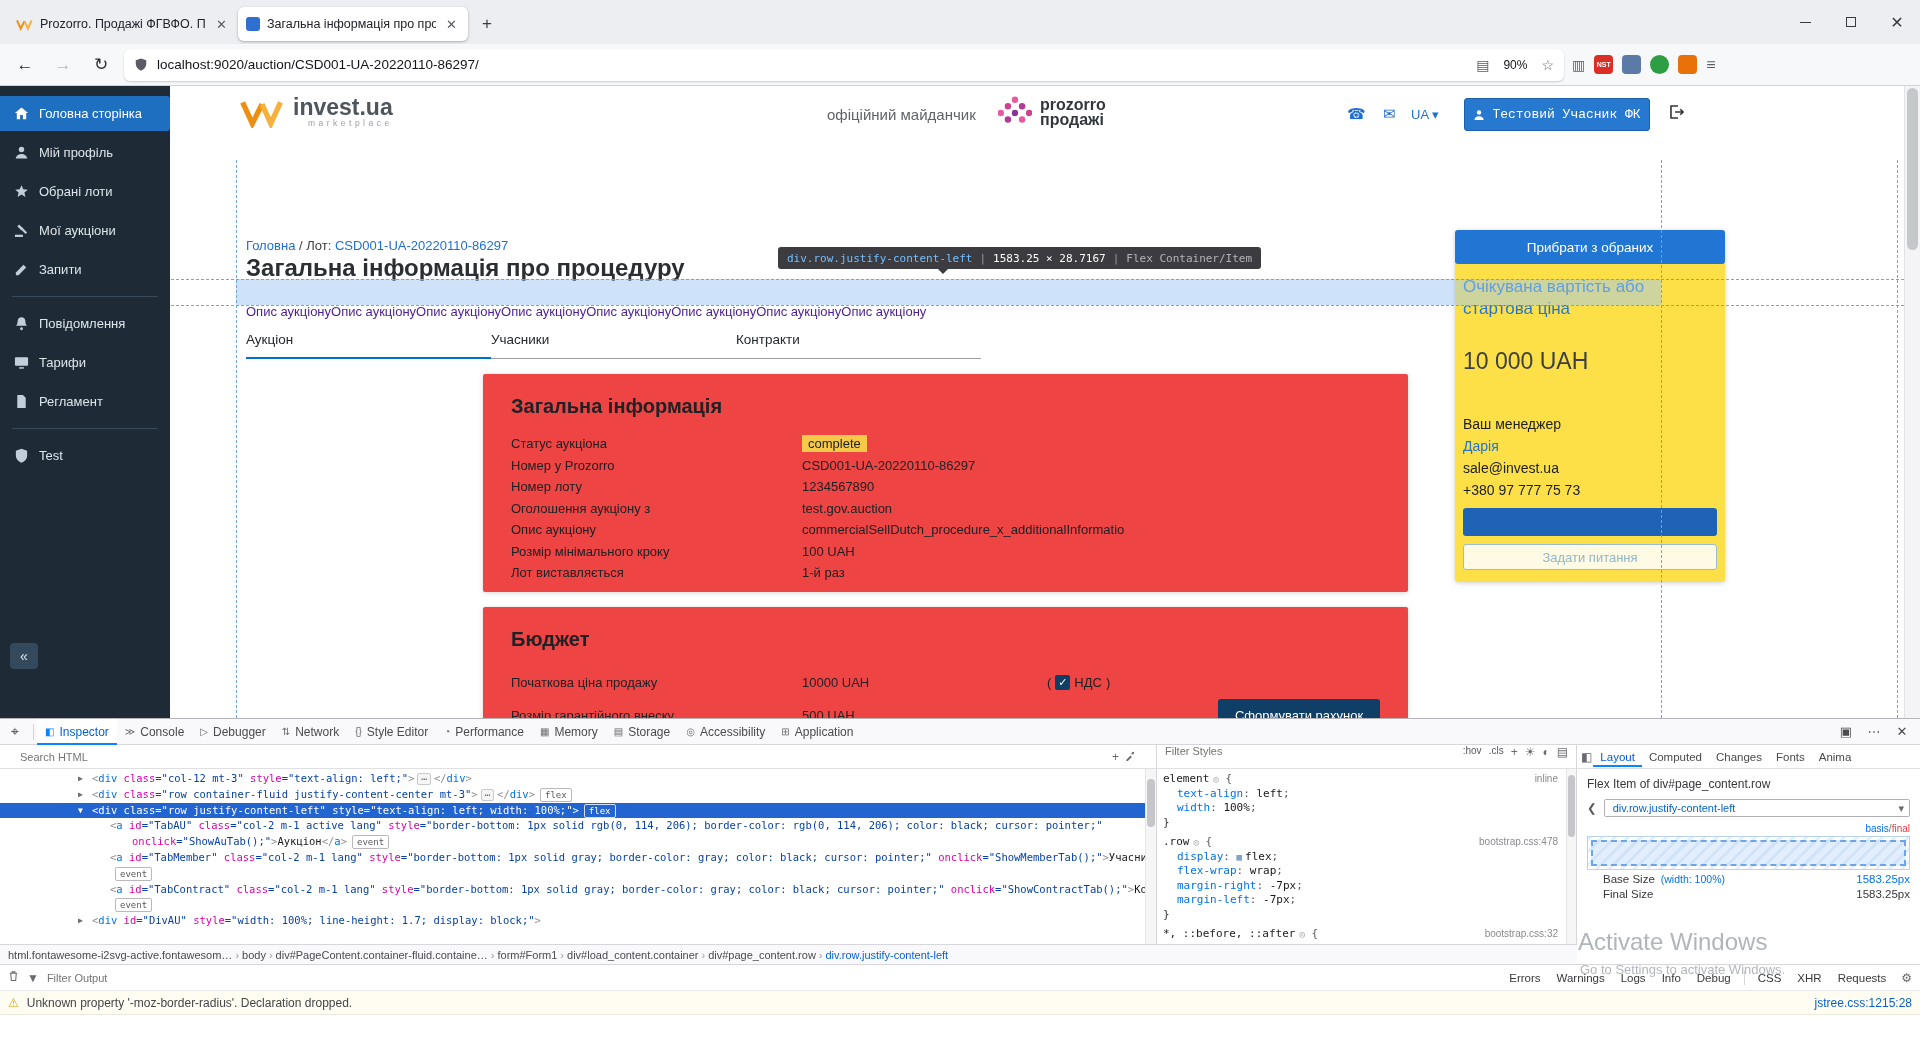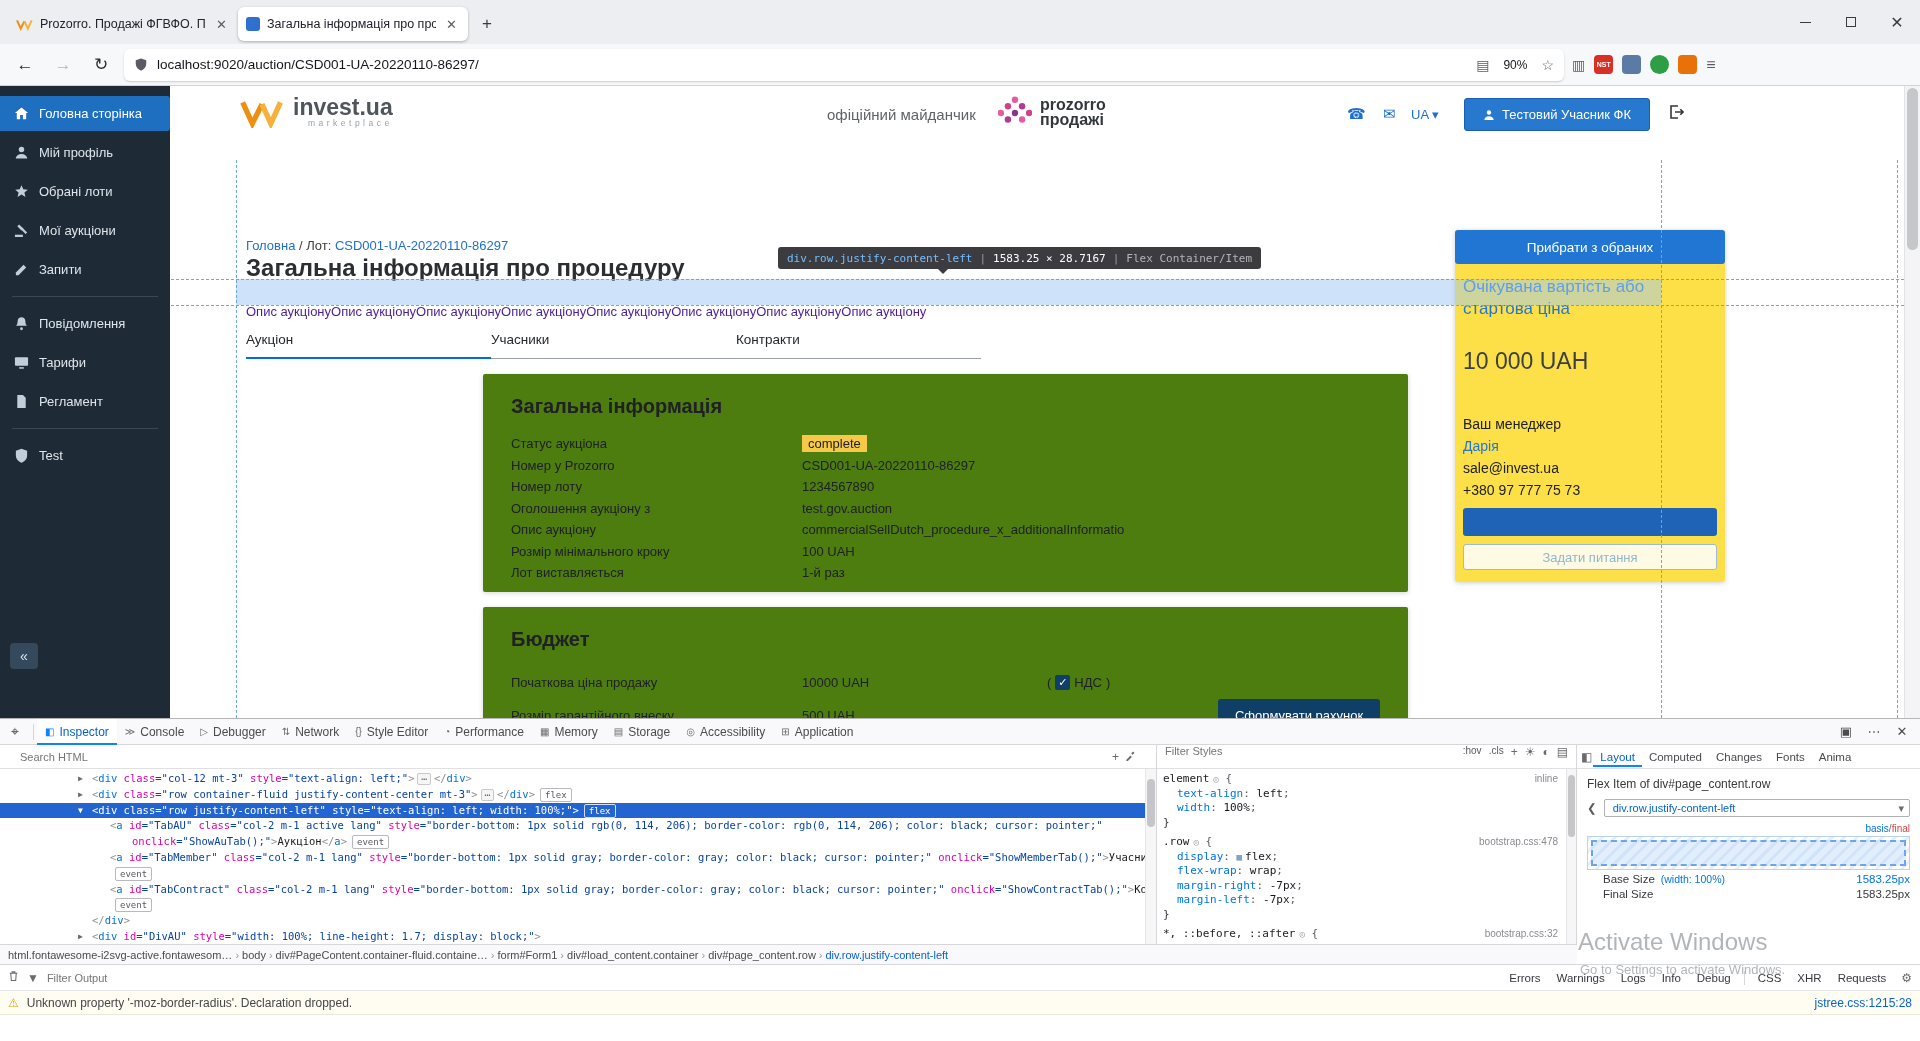--- a/index.html
+++ b/index.html
@@ -56,34 +56,34 @@
   .logo { position:absolute; left:70px; top:10px; display:flex; align-items:flex-end; gap:9px; }
   .logo-txt { font-size:23px; font-weight:bold; color:#4e555c; line-height:22px; }
   .logo-sub { font-size:8.5px; letter-spacing:3.5px; color:#9aa1a8; text-align:right; }
   .official { position:absolute; left:657px; top:20px; font-size:15px; color:#5f6368; }
   .prozorro { position:absolute; left:828px; top:9px; display:flex; align-items:center; gap:8px; }
   .prozorro-txt { font-size:16px; font-weight:bold; color:#33363b; line-height:15px; }
   .hdr-ico { position:absolute; top:19px; font-size:15px; color:#1f6fd0; }
   .lang { position:absolute; left:1241px; top:21px; font-size:13px; color:#1f6fd0; }
   .user-btn { position:absolute; left:1294px; top:12px; width:186px; height:33px; background:#2779d0;
     border:1px solid #1d5fae; border-radius:3px; color:#fff; font-size:13px; display:flex;
-    align-items:center; justify-content:center; gap:7px; }
+    align-items:center; justify-content:center; gap:7px;font-family:Liberation Mono, monospace; }
   .logout { position:absolute; left:1498px; top:18px; color:#33363b; }
 
   .main { position:relative; width:100%; height:576px; }
   .pg-breadcrumb { position:absolute; left:76px; top:96px; font-size:13px; color:#3c4043; }
   .pg-link { color:#1f6fd0; }
   .pg-title { position:absolute; left:76px; top:112px; font-size:24px; font-weight:600; color:#2b2f33; }
   .pg-desc { position:absolute; left:76px; top:162px; font-size:13px; color:#4c1d95; width:880px;
     white-space:nowrap; overflow:hidden; }
   .pg-tabs { position:absolute; left:76px; top:190px; display:flex; }
   .pg-tab { width:245px; height:27px; font-size:13.5px; color:#24292e; border-bottom:1px solid #9aa0a6; }
   .pg-tab.active { border-bottom:2px solid #0072ce; }
 
-  .card { position:absolute; background:#4d7c0f; box-shadow:0 1px 5px rgba(60,64,67,.22); border-radius:2px; }
+  .card { position:absolute; background:#ef4444; box-shadow:0 1px 5px rgba(60,64,67,.22); border-radius:2px; }
   .card-general { left:313px; top:232px; width:925px; height:218px; padding:21px 28px; }
   .card-budget  { left:313px; top:465px; width:925px; height:220px; padding:21px 28px; }
   .card-title { font-size:20px; color:#202124; margin-bottom:15px; }
   .inforow { display:flex; font-size:13px; color:#202124; line-height:21.5px; }
   .inforow .lbl { width:291px; }
   .status-badge { background:#f7c948; color:#202124; padding:1px 6px; }
   .budrow { display:flex; align-items:center; min-height:33px; font-size:13px; color:#202124; }
   .budrow .lbl { width:291px; }
   .budrow .val { width:245px; }
   .vat { display:flex; align-items:center; gap:4px; }
@@ -570,21 +570,20 @@
             <div class="dt-tree">
                 <div class="ln" style="padding-left: 92px;"><span class="arr" style="left: 78px;">▶</span><span class="s-p">&lt;</span><span class="s-t">div</span><span class="s-a"> class</span><span class="s-v">="col-12 mt-3"</span><span class="s-a"> style</span><span class="s-v">="text-align: left;"</span><span class="s-p">&gt;</span><span class="dots">⋯</span><span class="s-p">&lt;/</span><span class="s-t">div</span><span class="s-p">&gt;</span></div>
                 <div class="ln" style="padding-left: 92px;"><span class="arr" style="left: 78px;">▶</span><span class="s-p">&lt;</span><span class="s-t">div</span><span class="s-a"> class</span><span class="s-v">="row container-fluid justify-content-center mt-3"</span><span class="s-p">&gt;</span><span class="dots">⋯</span><span class="s-p">&lt;/</span><span class="s-t">div</span><span class="s-p">&gt;</span><span class="mbadge">flex</span></div>
                 <div class="ln sel" style="padding-left: 92px;"><span class="arr" style="left: 78px;">▼</span><span class="s-p">&lt;</span><span class="s-t">div</span><span class="s-a"> class</span><span class="s-v">="row justify-content-left"</span><span class="s-a"> style</span><span class="s-v">="text-align: left; width: 100%;"</span><span class="s-p">&gt;</span><span class="mbadge">flex</span></div>
                 <div class="ln" style="padding-left: 110px;"><span class="s-p">&lt;</span><span class="s-t">a</span><span class="s-a"> id</span><span class="s-v">="TabAU"</span><span class="s-a"> class</span><span class="s-v">="col-2 m-1 active lang"</span><span class="s-a"> style</span><span class="s-v">="border-bottom: 1px solid rgb(0, 114, 206); border-color: rgb(0, 114, 206); color: black; cursor: pointer;"</span></div>
                 <div class="ln" style="padding-left: 132px;"><span class="s-a">onclick</span><span class="s-v">="ShowAuTab();"</span><span class="s-p">&gt;</span><span class="s-x">Аукціон</span><span class="s-p">&lt;/</span><span class="s-t">a</span><span class="s-p">&gt;</span><span class="mbadge">event</span></div>
                 <div class="ln" style="padding-left: 110px;"><span class="s-p">&lt;</span><span class="s-t">a</span><span class="s-a"> id</span><span class="s-v">="TabMember"</span><span class="s-a"> class</span><span class="s-v">="col-2 m-1 lang"</span><span class="s-a"> style</span><span class="s-v">="border-bottom: 1px solid gray; border-color: gray; color: black; cursor: pointer;"</span><span class="s-a"> onclick</span><span class="s-v">="ShowMemberTab();"</span><span class="s-p">&gt;</span><span class="s-x">Учасники</span></div>
                 <div class="ln" style="padding-left: 110px;"><span class="mbadge">event</span></div>
                 <div class="ln" style="padding-left: 110px;"><span class="s-p">&lt;</span><span class="s-t">a</span><span class="s-a"> id</span><span class="s-v">="TabContract"</span><span class="s-a"> class</span><span class="s-v">="col-2 m-1 lang"</span><span class="s-a"> style</span><span class="s-v">="border-bottom: 1px solid gray; border-color: gray; color: black; cursor: pointer;"</span><span class="s-a"> onclick</span><span class="s-v">="ShowContractTab();"</span><span class="s-p">&gt;</span><span class="s-x">Контракти</span></div>
                 <div class="ln" style="padding-left: 110px;"><span class="mbadge">event</span></div>
-                <div class="ln" style="padding-left: 92px;"><span class="s-p">&lt;/</span><span class="s-t">div</span><span class="s-p">&gt;</span></div>
                 <div class="ln" style="padding-left: 92px;"><span class="arr" style="left: 78px;">▶</span><span class="s-p">&lt;</span><span class="s-t">div</span><span class="s-a"> id</span><span class="s-v">="DivAU"</span><span class="s-a"> style</span><span class="s-v">="width: 100%; line-height: 1.7; display: block;"</span><span class="s-p">&gt;</span></div>
               </div>
             <div class="dt-mscroll">
                 <div class="dt-mthumb"></div>
               </div>
           </div>
           <div class="dt-rules">
             <div class="dt-rhead">
               <input placeholder="Filter Styles" style="">
               <span class="rtoggle">:hov</span>

